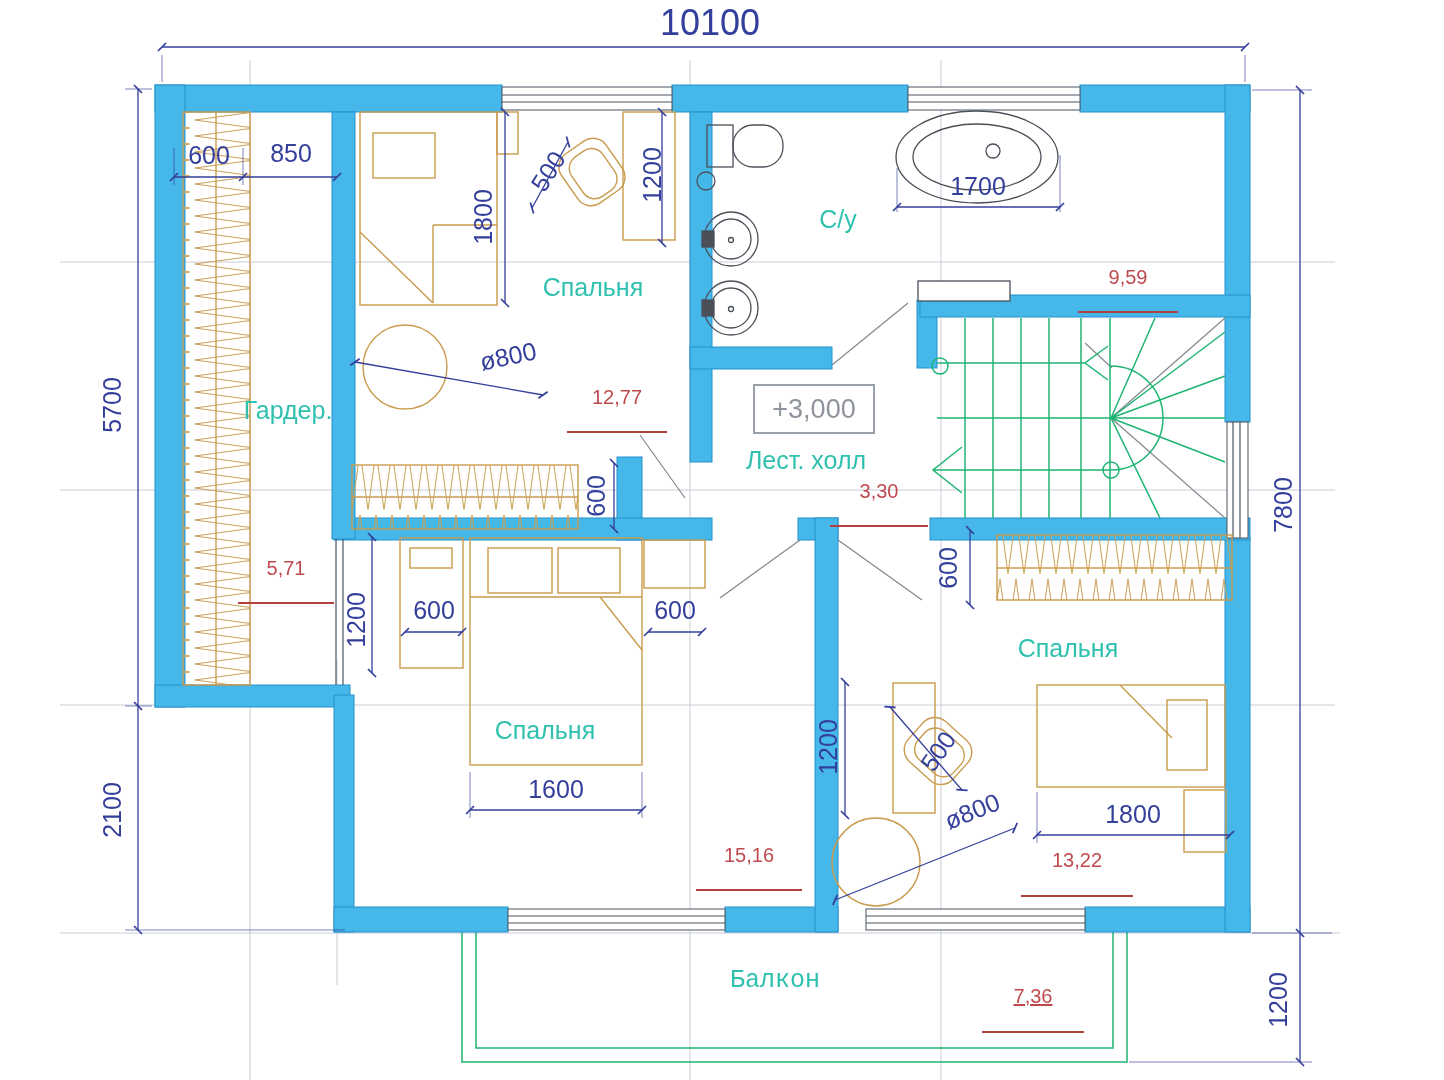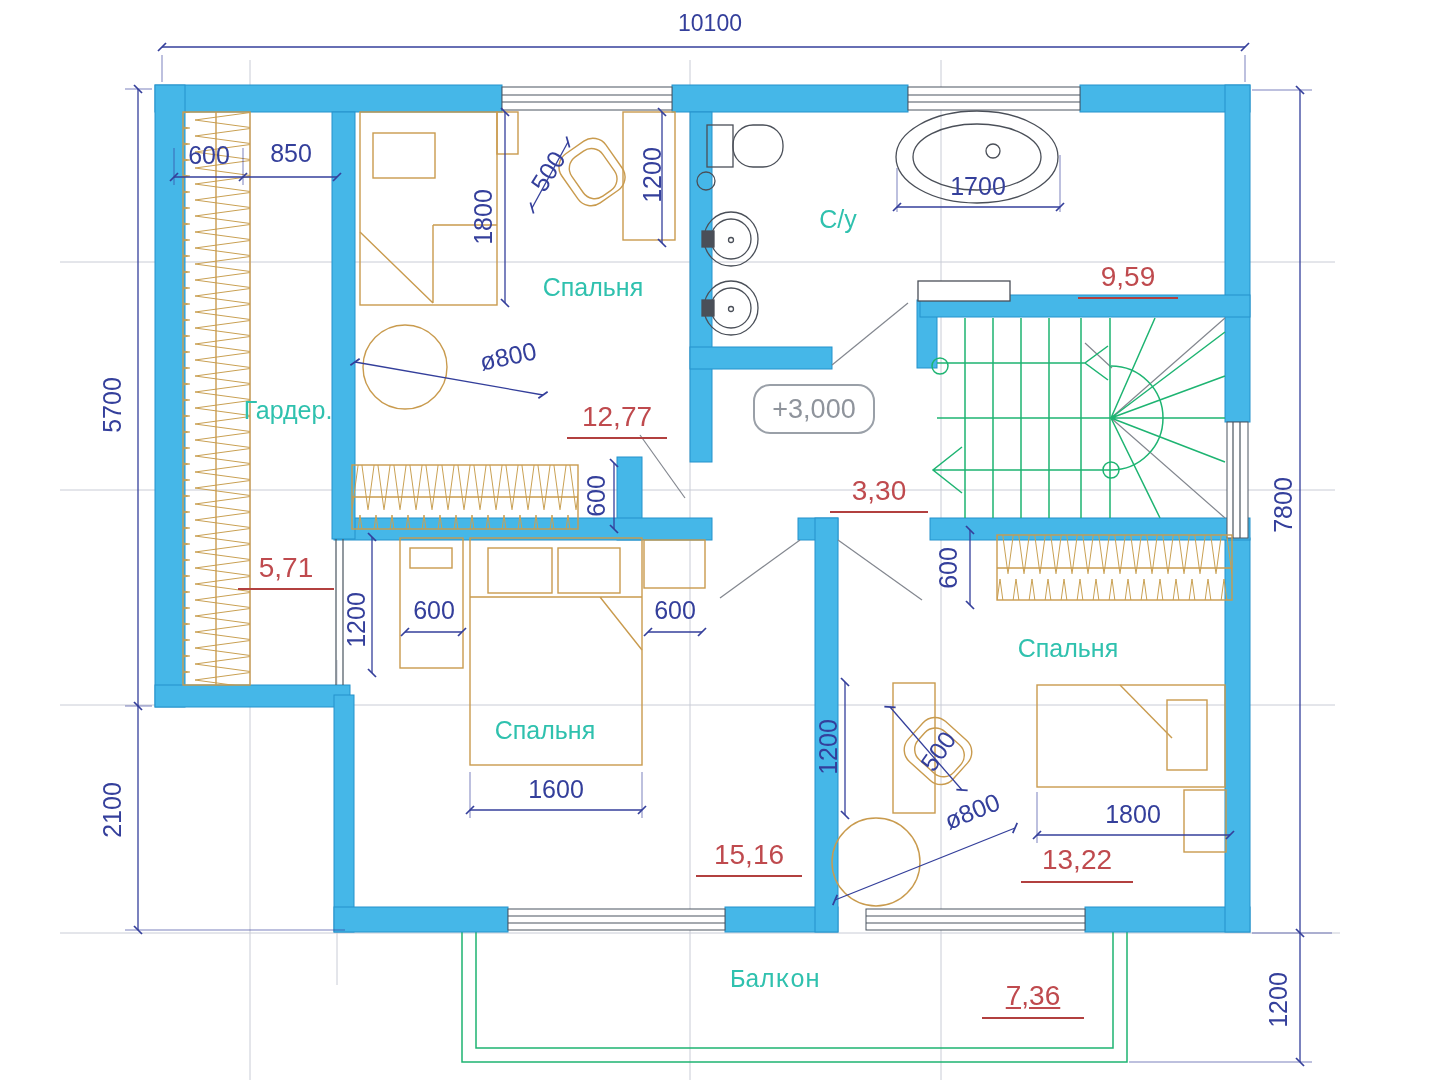--- a/index.html
+++ b/index.html
@@ -17,24 +17,24 @@
   .win-box{fill:#ffffff;stroke:var(--window);stroke-width:1;}
   .ln-furn{stroke:var(--furniture);stroke-width:1.4;fill:none;}
   .ln-fix{stroke:var(--fixture);stroke-width:1.3;fill:none;}
   .ln-stair{stroke:var(--stairs);stroke-width:1.5;fill:none;}
   .ln-dim{stroke:var(--dimension);stroke-width:1.3;fill:none;}
   .ln-ext{stroke:var(--dimension);stroke-width:1;fill:none;opacity:.65;}
   .ln-swing{stroke:var(--swing);stroke-width:1.2;fill:none;}
   .lbl{position:absolute;display:flex;align-items:center;justify-content:center;
        white-space:nowrap;pointer-events:none;}
   .dim{color:var(--dimension);font-size:25px;}
-  .big{font-size:23px;}
+  .big{font-size:36px;}
   .room{color:var(--room_label);font-size:25px;}
-  .area{color:var(--area_value);font-size:28px;border-bottom:2px solid var(--area-line,#b2403f);
-        padding-bottom:3px;}
+  .area{color:var(--area_value);font-size:20px;border-bottom:2px solid var(--area-line,#b2403f);
+        padding-bottom:17px;}
   .v{transform:rotate(-90deg);}
   .elev{position:absolute;display:flex;align-items:center;justify-content:center;
         color:var(--elevation);border:2px solid #9aa0a8;font-size:27px;background:#fff;}
 </style>
 </head>
 <body>
 
 <div id="plan">
 
   <svg width="1444" height="1080" viewBox="0 0 1444 1080">
@@ -234,27 +234,28 @@
   <div class="lbl dim" style="left:506px;top:772px;width:100px;height:34px;">1600</div>
   <div class="lbl dim v" style="left:918px;top:552px;width:60px;height:32px;">600</div>
   <div class="lbl dim v" style="left:778px;top:730px;width:100px;height:34px;">1200</div>
   <div class="lbl dim" style="left:908px;top:735px;width:60px;height:32px;transform:rotate(-55deg);">500</div>
   <div class="lbl dim" style="left:930px;top:795px;width:84px;height:32px;transform:rotate(-22deg);">ø800</div>
   <div class="lbl dim" style="left:1083px;top:797px;width:100px;height:34px;">1800</div>
 
   <div class="lbl room" style="left:218px;top:394px;width:140px;height:32px;">Гардер.</div>
   <div class="lbl room" style="left:523px;top:271px;width:140px;height:32px;">Спальня</div>
   <div class="lbl room" style="left:788px;top:203px;width:100px;height:32px;">С/у</div>
+  <div class="lbl room" style="left:706px;top:444px;width:200px;height:32px;">Лест. холл</div>
   <div class="lbl room" style="left:475px;top:714px;width:140px;height:32px;">Спальня</div>
   <div class="lbl room" style="left:998px;top:632px;width:140px;height:32px;">Спальня</div>
   <div class="lbl room" style="left:705px;top:964px;width:140px;height:32px;font-family:Liberation Mono, monospace;">Балкон</div>
 
-  <div class="elev" style="left:753px;top:384px;width:118px;height:46px;border-radius:17px;">+3,000</div>
+  <div class="elev" style="left:753px;top:384px;width:118px;height:46px;">+3,000</div>
 
   <div class="lbl area" style="left:238px;top:551px;width:96px;height:34px;">5,71</div>
-  <div class="lbl area" style="left:567px;top:380px;width:100px;height:34px;margin-top:20px;">12,77</div>
+  <div class="lbl area" style="left:567px;top:380px;width:100px;height:34px;">12,77</div>
   <div class="lbl area" style="left:1078px;top:260px;width:100px;height:34px;">9,59</div>
   <div class="lbl area" style="left:830px;top:474px;width:98px;height:34px;">3,30</div>
   <div class="lbl area" style="left:696px;top:838px;width:106px;height:34px;">15,16</div>
   <div class="lbl area" style="left:1021px;top:842px;width:112px;height:36px;">13,22</div>
   <div class="lbl area" style="left:982px;top:978px;width:102px;height:36px;text-decoration:underline;">7,36</div>
 
 </div>
 
 </body></html>

